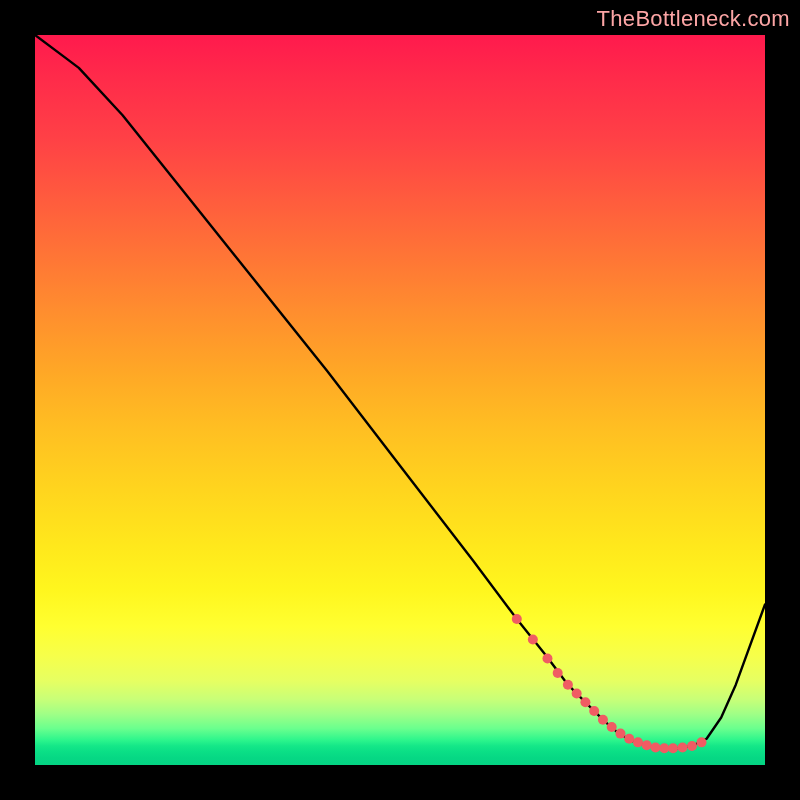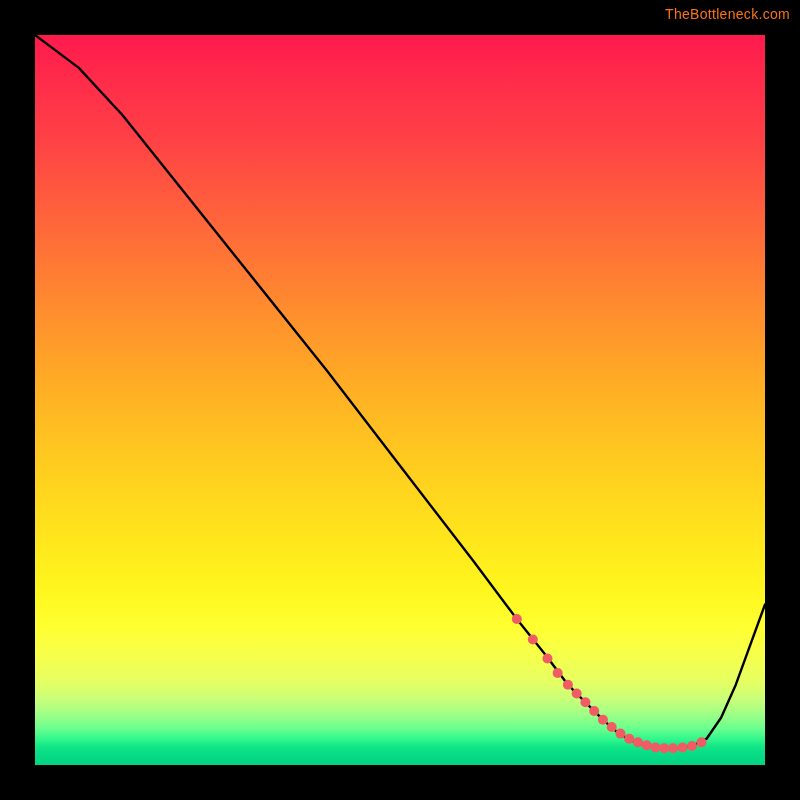--- a/index.html
+++ b/index.html
@@ -50,22 +50,22 @@
       #14e788 97.4%,
       #0adf86 98.2%,
       #06d884 99%,
       #04d483 100%
     );
   }
   .attribution {
     position: absolute;
     top: 6px;
     right: 10px;
-    color: #f97316;
-    font-size: 14px;
+    color: #fca5a5;
+    font-size: 22px;
     font-weight: 500;
     letter-spacing: 0.3px;
     user-select: none;
   }
   svg.curve {
     position: absolute;
     left: 0; top: 0;
     width: 730px;
     height: 730px;
   }

